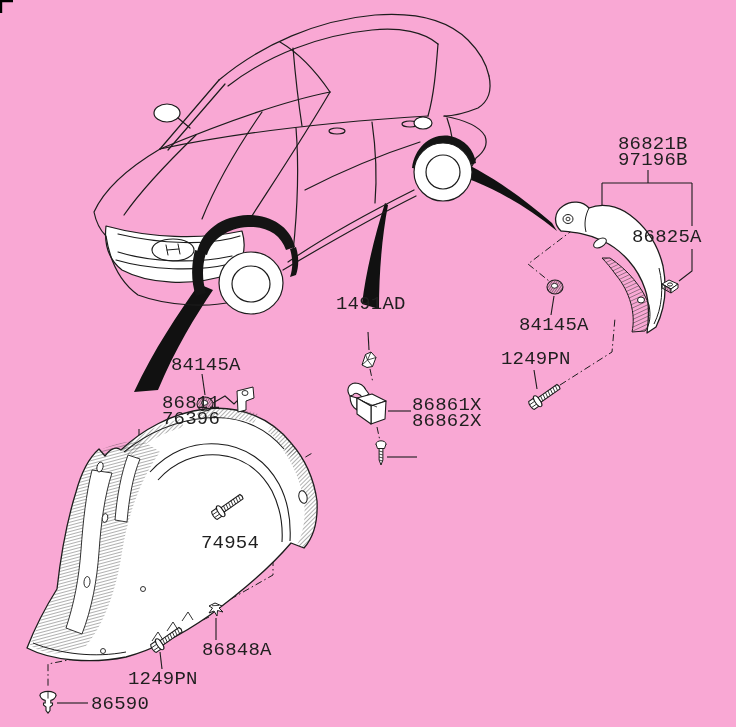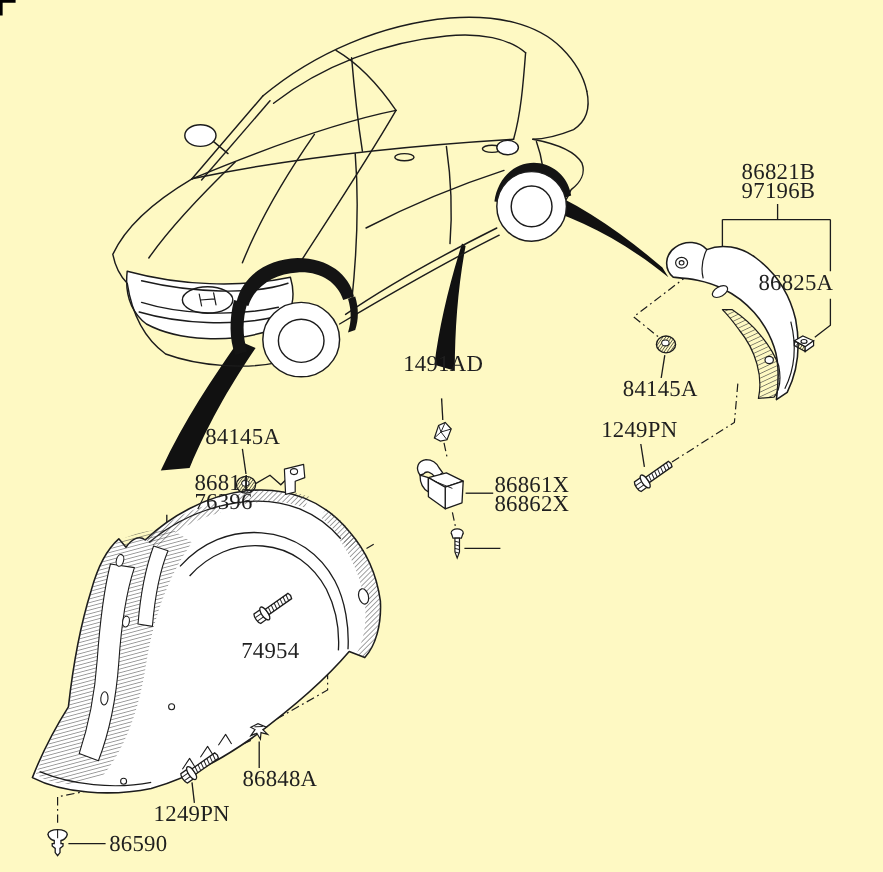--- a/index.html
+++ b/index.html
@@ -1,17 +1,17 @@
 <!DOCTYPE html>
 <html><head>
 <meta charset="utf-8">
 <style>
   html,body{margin:0;padding:0;background:#fff;}
-  .canvas{position:relative;width:736px;height:727px;background:#fef9c3;overflow:hidden;
-          font-family:Liberation Serif, serif;}
+  .canvas{position:relative;width:736px;height:727px;background:#f9a8d4;overflow:hidden;
+          font-family:Liberation Mono, monospace;}
   .art{position:absolute;left:0;top:0;}
   .lbl{position:absolute;font-size:19px;line-height:16px;color:#1f1f1f;
        letter-spacing:0.2px;white-space:nowrap;}
   .lbl span{display:block;}
 </style>
 </head>
 <body>
 
 <div class="canvas">
 

